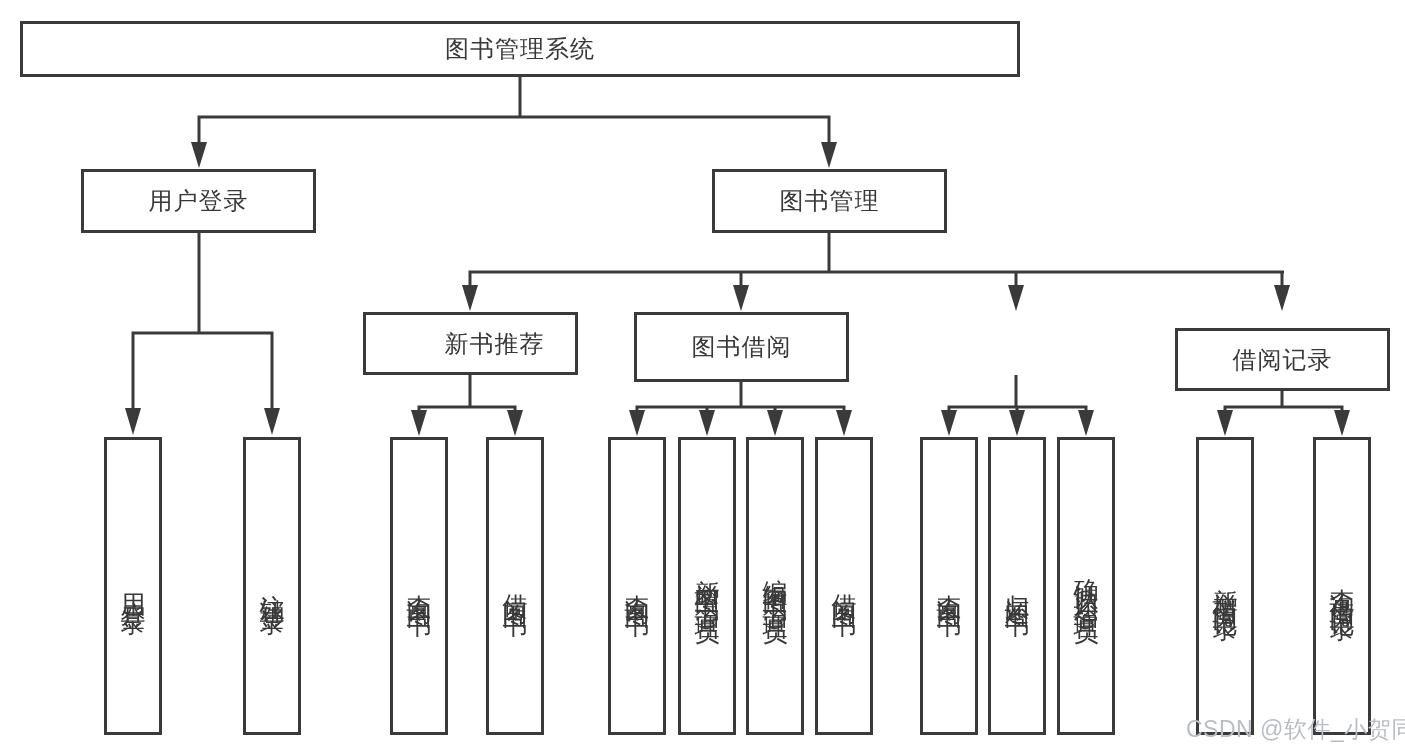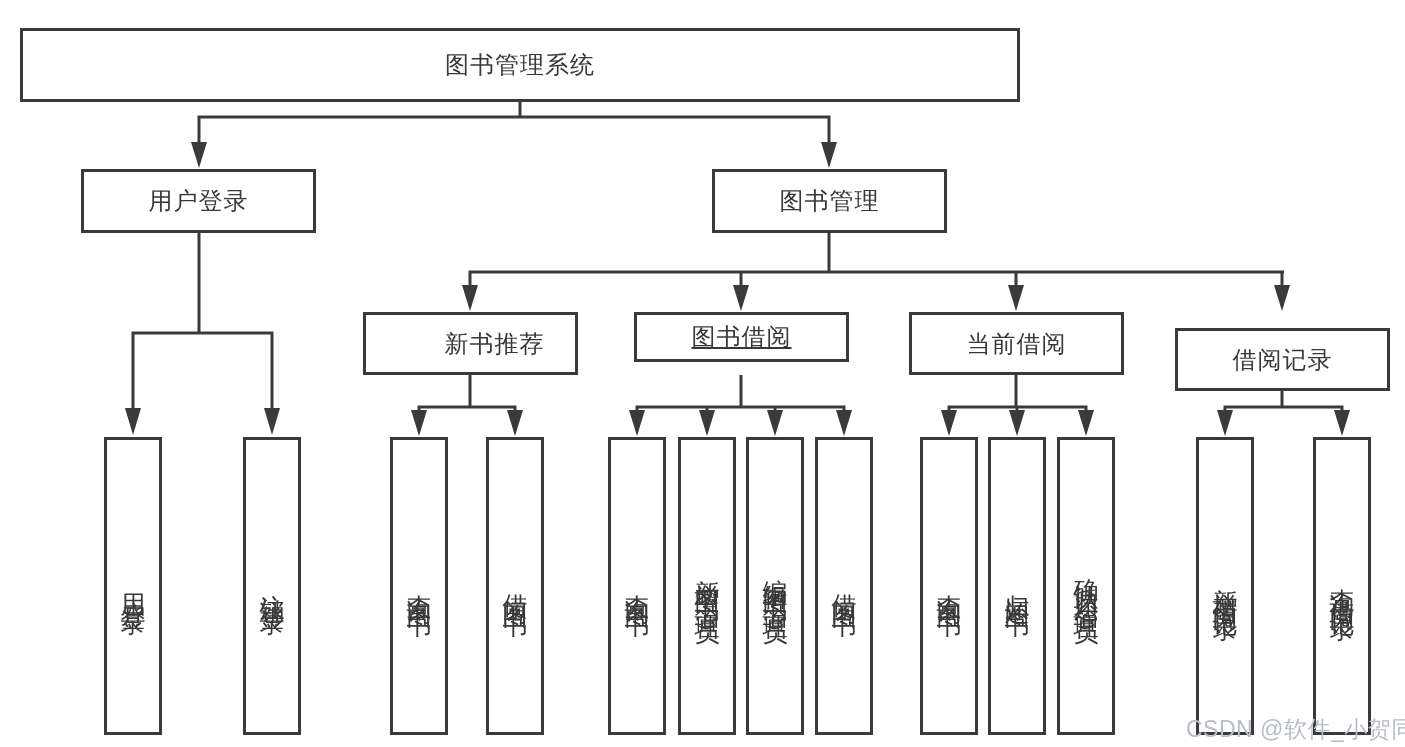--- a/index.html
+++ b/index.html
@@ -85,39 +85,36 @@
       <polygon points="767,410 783,410 775,436"></polygon>
       <polygon points="836,410 852,410 844,436"></polygon>
       <polygon points="941,410 957,410 949,436"></polygon>
       <polygon points="1009,410 1025,410 1017,436"></polygon>
       <polygon points="1078,410 1094,410 1086,436"></polygon>
       <polygon points="1217,410 1233,410 1225,436"></polygon>
       <polygon points="1334,410 1350,410 1342,436"></polygon>
     </g>
   </svg>
 
-  <div class="node hnode" style="left:20px;top:28px;width:1000px;height:74px;">
+  <div class="node hnode" style="left:20px;top:21px;width:1000px;height:56px;">
     <span>图书管理系统</span>
   </div>
 
   <div class="node hnode" style="left:81px;top:169px;width:235px;height:64px;">
     <span>用户登录</span>
   </div>
   <div class="node hnode" style="left:712px;top:169px;width:235px;height:64px;">
     <span>图书管理</span>
   </div>
 
   <div class="node hnode" style="left:363px;top:312px;width:215px;height:63px;padding-left:48px;">
     <span>新书推荐</span>
   </div>
-  <div class="node hnode" style="left:634px;top:312px;width:215px;height:50px;text-decoration:underline;">
+  <div class="node hnode" style="left:634px;top:312px;width:215px;height:70px;">
     <span>图书借阅</span>
-  </div>
-  <div class="node hnode" style="left:909px;top:312px;width:215px;height:63px;">
-    <span>当前借阅</span>
   </div>
   <div class="node hnode" style="left:1175px;top:328px;width:215px;height:63px;">
     <span>借阅记录</span>
   </div>
 
   <div class="node leaf" style="left:104px;">
     <span class="vtext">用户登录</span>
   </div>
   <div class="node leaf" style="left:243px;">
     <span class="vtext">注销登录</span>

